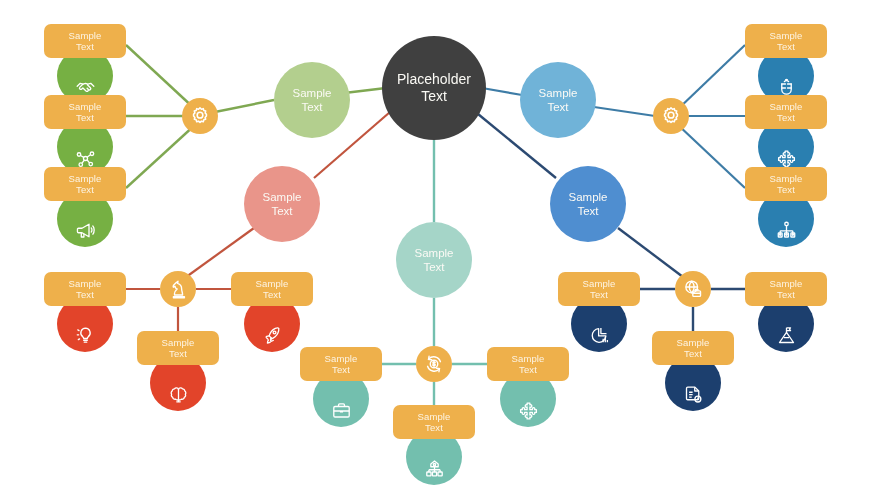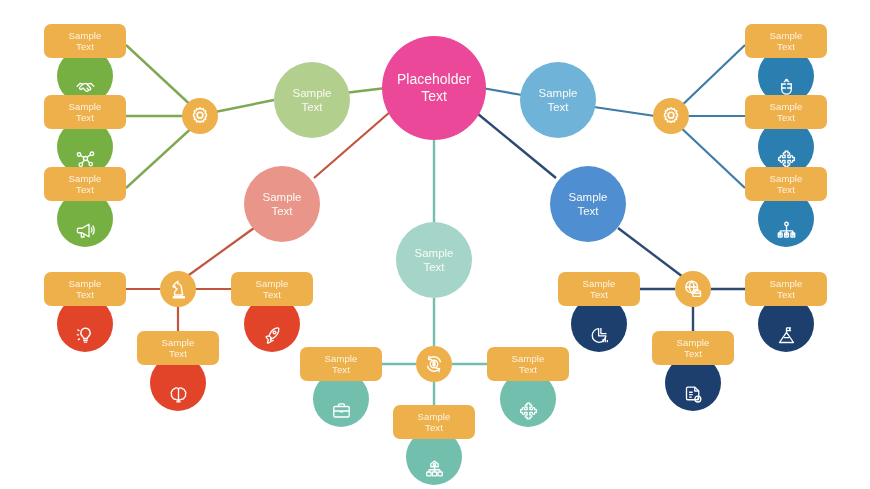--- a/index.html
+++ b/index.html
@@ -135,21 +135,21 @@
     <line x1="683" y1="116" x2="745" y2="116" stroke="#3e7ca6" stroke-width="2.2"></line>
     <line x1="677" y1="124" x2="745" y2="188" stroke="#3e7ca6" stroke-width="2.2"></line>
 
     <line x1="478" y1="114" x2="556" y2="178" stroke="#2c4a72" stroke-width="2.4"></line>
     <line x1="618" y1="228" x2="687" y2="280" stroke="#2c4a72" stroke-width="2.4"></line>
     <line x1="675" y1="289" x2="640" y2="289" stroke="#2c4a72" stroke-width="2.4"></line>
     <line x1="711" y1="289" x2="745" y2="289" stroke="#2c4a72" stroke-width="2.4"></line>
     <line x1="693" y1="307" x2="693" y2="334" stroke="#2c4a72" stroke-width="2.4"></line>
   </svg>
 
-  <div class="circle center" style="left:382px; top:36px; background:#ec4899;">
+  <div class="circle center" style="left:382px; top:36px; background:#404040;">
     <span>Placeholder</span>
     <span>Text</span>
   </div>
 
   <div class="circle mid" style="left:274px; top:62px; background:#b3cf8e;">
     <span>Sample</span>
     <span>Text</span>
   </div>
 
   <div class="circle mid" style="left:244px; top:166px; background:#e9958a;">

